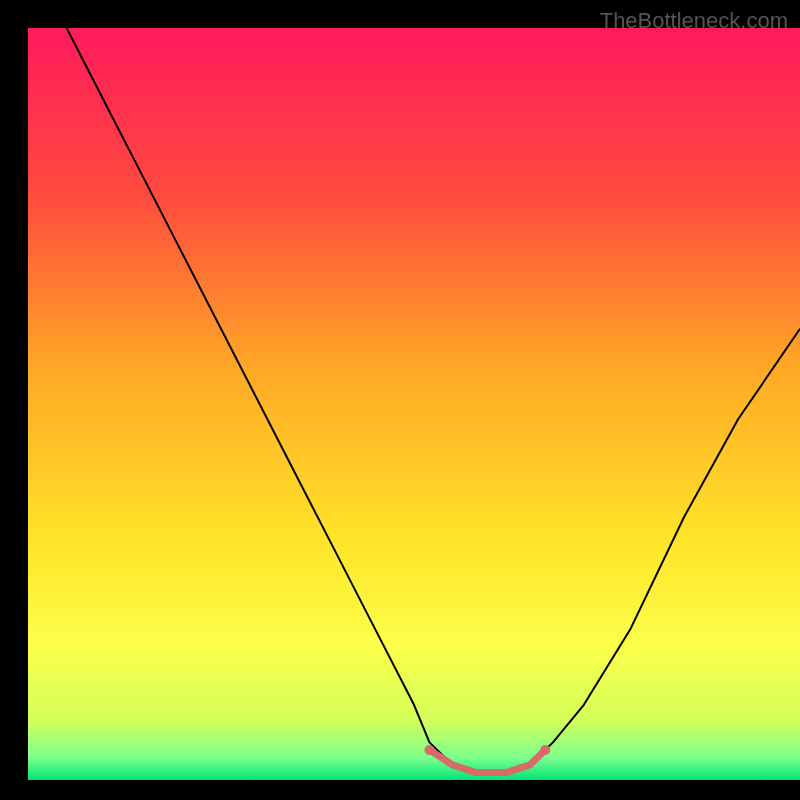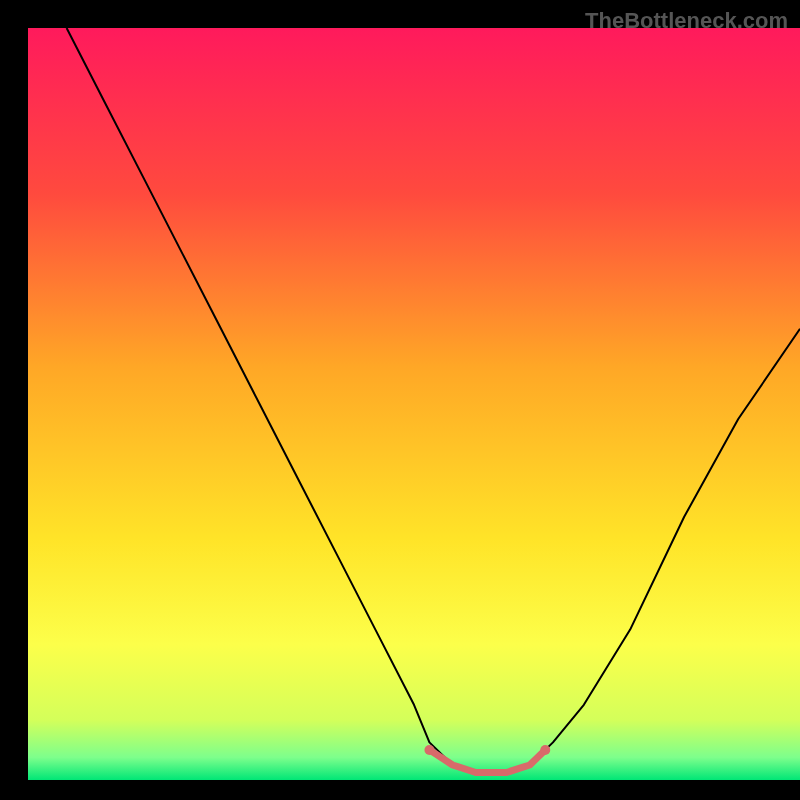--- a/index.html
+++ b/index.html
@@ -17,21 +17,21 @@
     left: 0;
     width: 800px;
     height: 800px;
   }
   .watermark {
     position: absolute;
     top: 8px;
     right: 12px;
     color: #555;
     font-size: 22px;
-    font-weight: 700;
+    font-weight: 400;
     z-index: 10;
   }
   svg {
     display: block;
   }
 </style>
 </head>
 <body>
 
 <div class="chart-container">

